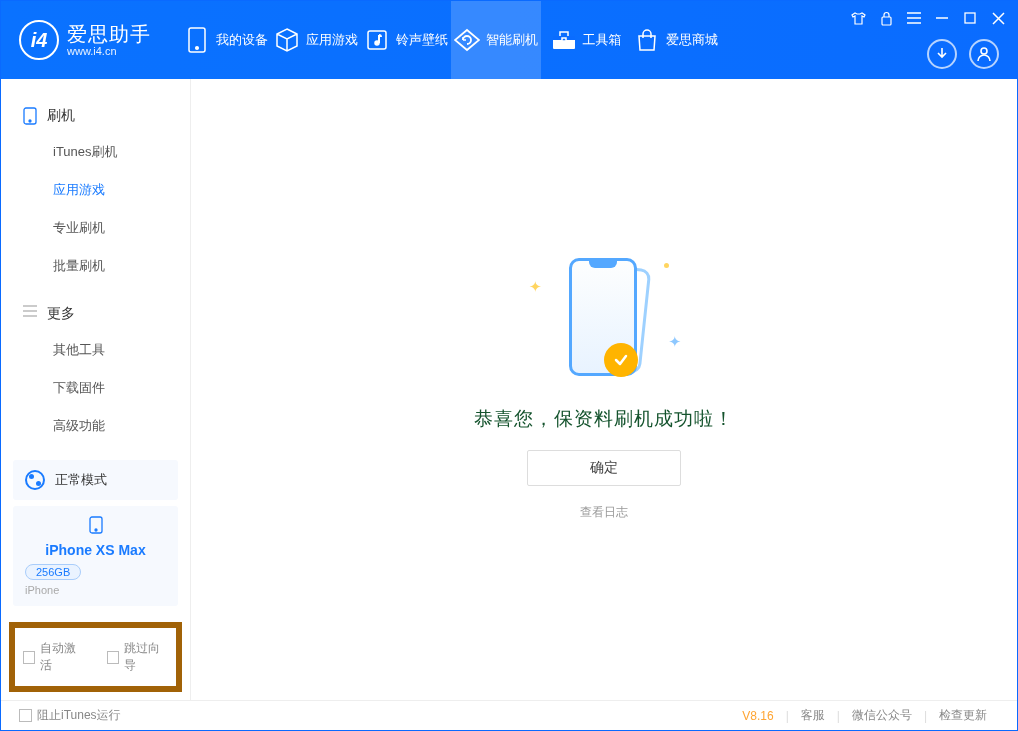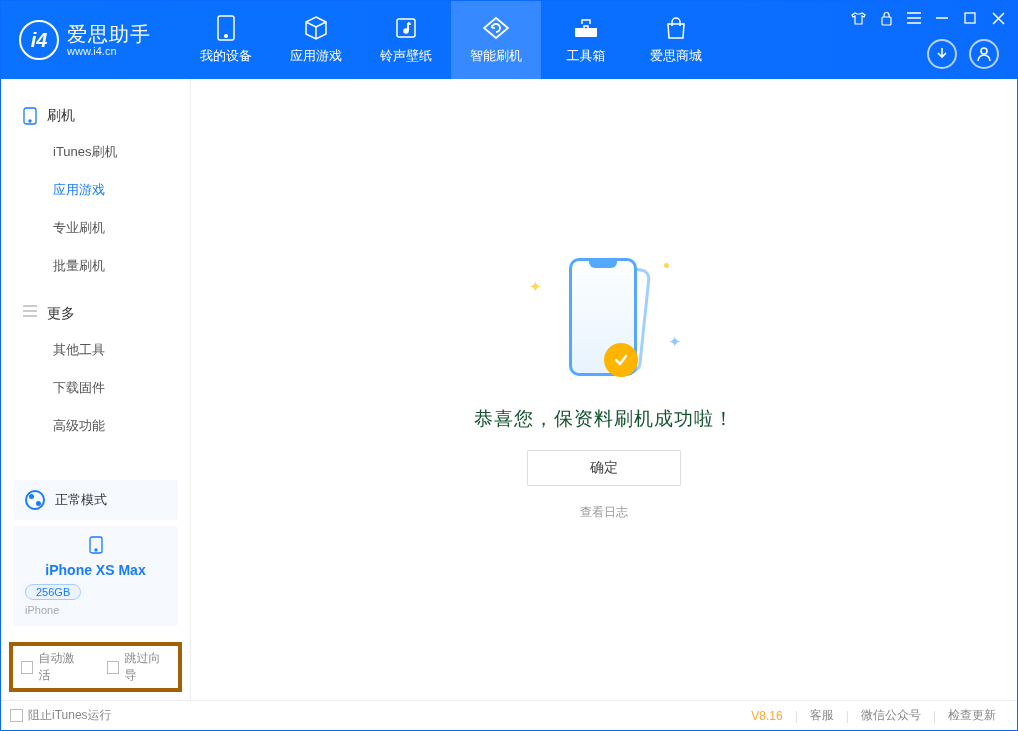--- a/index.html
+++ b/index.html
@@ -6,21 +6,21 @@
 body { background: #fff; width: 1018px; height: 731px; border: 1px solid #0a6aff; position: relative; overflow: hidden; }
 
 
 .header { height: 78px; background: linear-gradient(to right, #0a72ff, #0a6cff); display: flex; align-items: center; color: #fff; padding: 0 10px 0 18px; position: relative; }
 .logo-block { display: flex; align-items: center; margin-right: 30px; }
 .logo-circle { width: 40px; height: 40px; border: 2.5px solid #fff; border-radius: 50%; display: flex; align-items: center; justify-content: center; font-weight: bold; font-size: 20px; font-style: italic; margin-right: 8px; }
 .logo-text { line-height: 1.1; }
 .logo-title { font-size: 20px; font-weight: 500; letter-spacing: 1px; }
 .logo-sub { font-size: 11px; opacity: .9; }
 .nav-tabs { display: flex; height: 100%; }
-.nav-tab { width: 90px; height: 100%; display: flex; flex-direction: column; align-items: center; justify-content: center; cursor: pointer; font-size: 13px; gap: 6px; }
+.nav-tab { width: 90px; height: 100%; display: flex; flex-direction: row; align-items: center; justify-content: center; cursor: pointer; font-size: 13px; gap: 6px; }
 .nav-tab.active { background: rgba(255,255,255,.18); }
 .nav-icon { width: 26px; height: 26px; display: flex; align-items: center; justify-content: center; }
 .hdr-icons-top { position: absolute; top: 8px; right: 10px; display: flex; gap: 10px; }
 .hdr-icon { width: 18px; height: 18px; color: #fff; cursor: pointer; display: flex; align-items: center; justify-content: center; }
 .hdr-icons-side { position: absolute; bottom: 10px; right: 18px; display: flex; gap: 12px; }
 .circle-btn { width: 30px; height: 30px; border: 2px solid rgba(255,255,255,.7); border-radius: 50%; display: flex; align-items: center; justify-content: center; cursor: pointer; }
 
 
 .body { display: flex; height: calc(100% - 78px - 30px); }
 .sidebar { width: 190px; border-right: 1px solid #eee; display: flex; flex-direction: column; padding-top: 20px; }
@@ -30,41 +30,41 @@
 .sb-spacer { flex: 1; }
 .sb-card { margin: 6px 12px; background: #f6f9fe; border-radius: 3px; padding: 10px 12px; display: flex; align-items: center; gap: 10px; font-size: 13px; color: #333; }
 .mode-icon { width: 20px; height: 20px; border: 2px solid #1a7bff; border-radius: 50%; position: relative; }
 .mode-icon::before, .mode-icon::after { content: ""; position: absolute; width: 5px; height: 5px; border-radius: 50%; background: #1a7bff; }
 .mode-icon::before { top: 2px; left: 2px; }
 .mode-icon::after { bottom: 2px; right: 2px; }
 .device-card { margin: 0 12px 8px; background: #f6f9fe; border-radius: 3px; padding: 10px 12px; }
 .device-name { color: #1a7bff; font-weight: 600; font-size: 14px; display: flex; align-items: center; gap: 8px; flex-direction: column; }
 .device-badge { display: inline-block; margin-top: 6px; padding: 1px 10px; border: 1px solid #a9cdfb; border-radius: 10px; font-size: 11px; color: #1a7bff; background: #eaf3ff; }
 .device-type { color: #aaa; font-size: 11px; margin-top: 4px; }
-.sb-checks { border: 4px solid #a16207; margin: 8px; padding: 4px 8px; display: flex; gap: 23px; font-size: 12px; color: #888; }
+.sb-checks { border: 6px solid #a16207; margin: 8px; padding: 12px 8px; display: flex; gap: 23px; font-size: 12px; color: #888; }
 .chk { display: flex; align-items: center; gap: 5px; cursor: pointer; }
 .chk-box { width: 13px; height: 13px; border: 1px solid #bbb; background: #fff; }
 
 
 .main { flex: 1; display: flex; flex-direction: column; align-items: center; justify-content: center; gap: 18px; }
 .phone-illus { position: relative; width: 110px; height: 130px; }
 .phone-back { position: absolute; top: 8px; left: 35px; width: 62px; height: 105px; border: 3px solid #9ed1ff; border-radius: 10px; transform: rotate(6deg); }
 .phone-front { position: absolute; top: 0; left: 20px; width: 68px; height: 118px; border: 3px solid #54a8ff; border-radius: 10px; background: linear-gradient(#fdfefe, #e8f3ff); }
 .phone-notch { position: absolute; top: -1px; left: 50%; transform: translateX(-50%); width: 28px; height: 8px; background: #54a8ff; border-radius: 0 0 6px 6px; }
 .badge-check { position: absolute; bottom: -4px; right: -4px; width: 34px; height: 34px; background: #ffb400; border-radius: 50%; display: flex; align-items: center; justify-content: center; }
 .sparkle { position: absolute; color: #ffd560; font-size: 15px; }
 .sp1 { top: 20px; left: -20px; }
 .sp2 { top: 75px; right: -22px; color: #8ec8ff; }
 .sp3 { top: 5px; right: -10px; width: 5px; height: 5px; background: #ffd560; border-radius: 50%; }
 .success-msg { font-size: 19px; color: #14532d; letter-spacing: 1px; }
 .ok-btn { padding: 8px 62px; border: 1px solid #ddd; background: #fff; font-size: 14px; color: #444; cursor: pointer; border-radius: 2px; }
 .log-link { font-size: 12px; color: #999; cursor: pointer; }
 
 
-.footer { height: 30px; border-top: 1px solid #eee; display: flex; align-items: center; padding: 0 9px; font-size: 12px; color: #888; }
+.footer { height: 30px; border-top: 1px solid #eee; display: flex; align-items: center; padding: 0 18px; font-size: 12px; color: #888; }
 .footer .chk { color: #888; }
 .ft-spacer { flex: 1; }
 .ft-item { padding: 0 12px; cursor: pointer; }
 .ft-version { color: #ffa533; }
 .ft-sep { color: #ddd; }
 
 svg { display: block; }
 </style>
 </head>
 <body>

